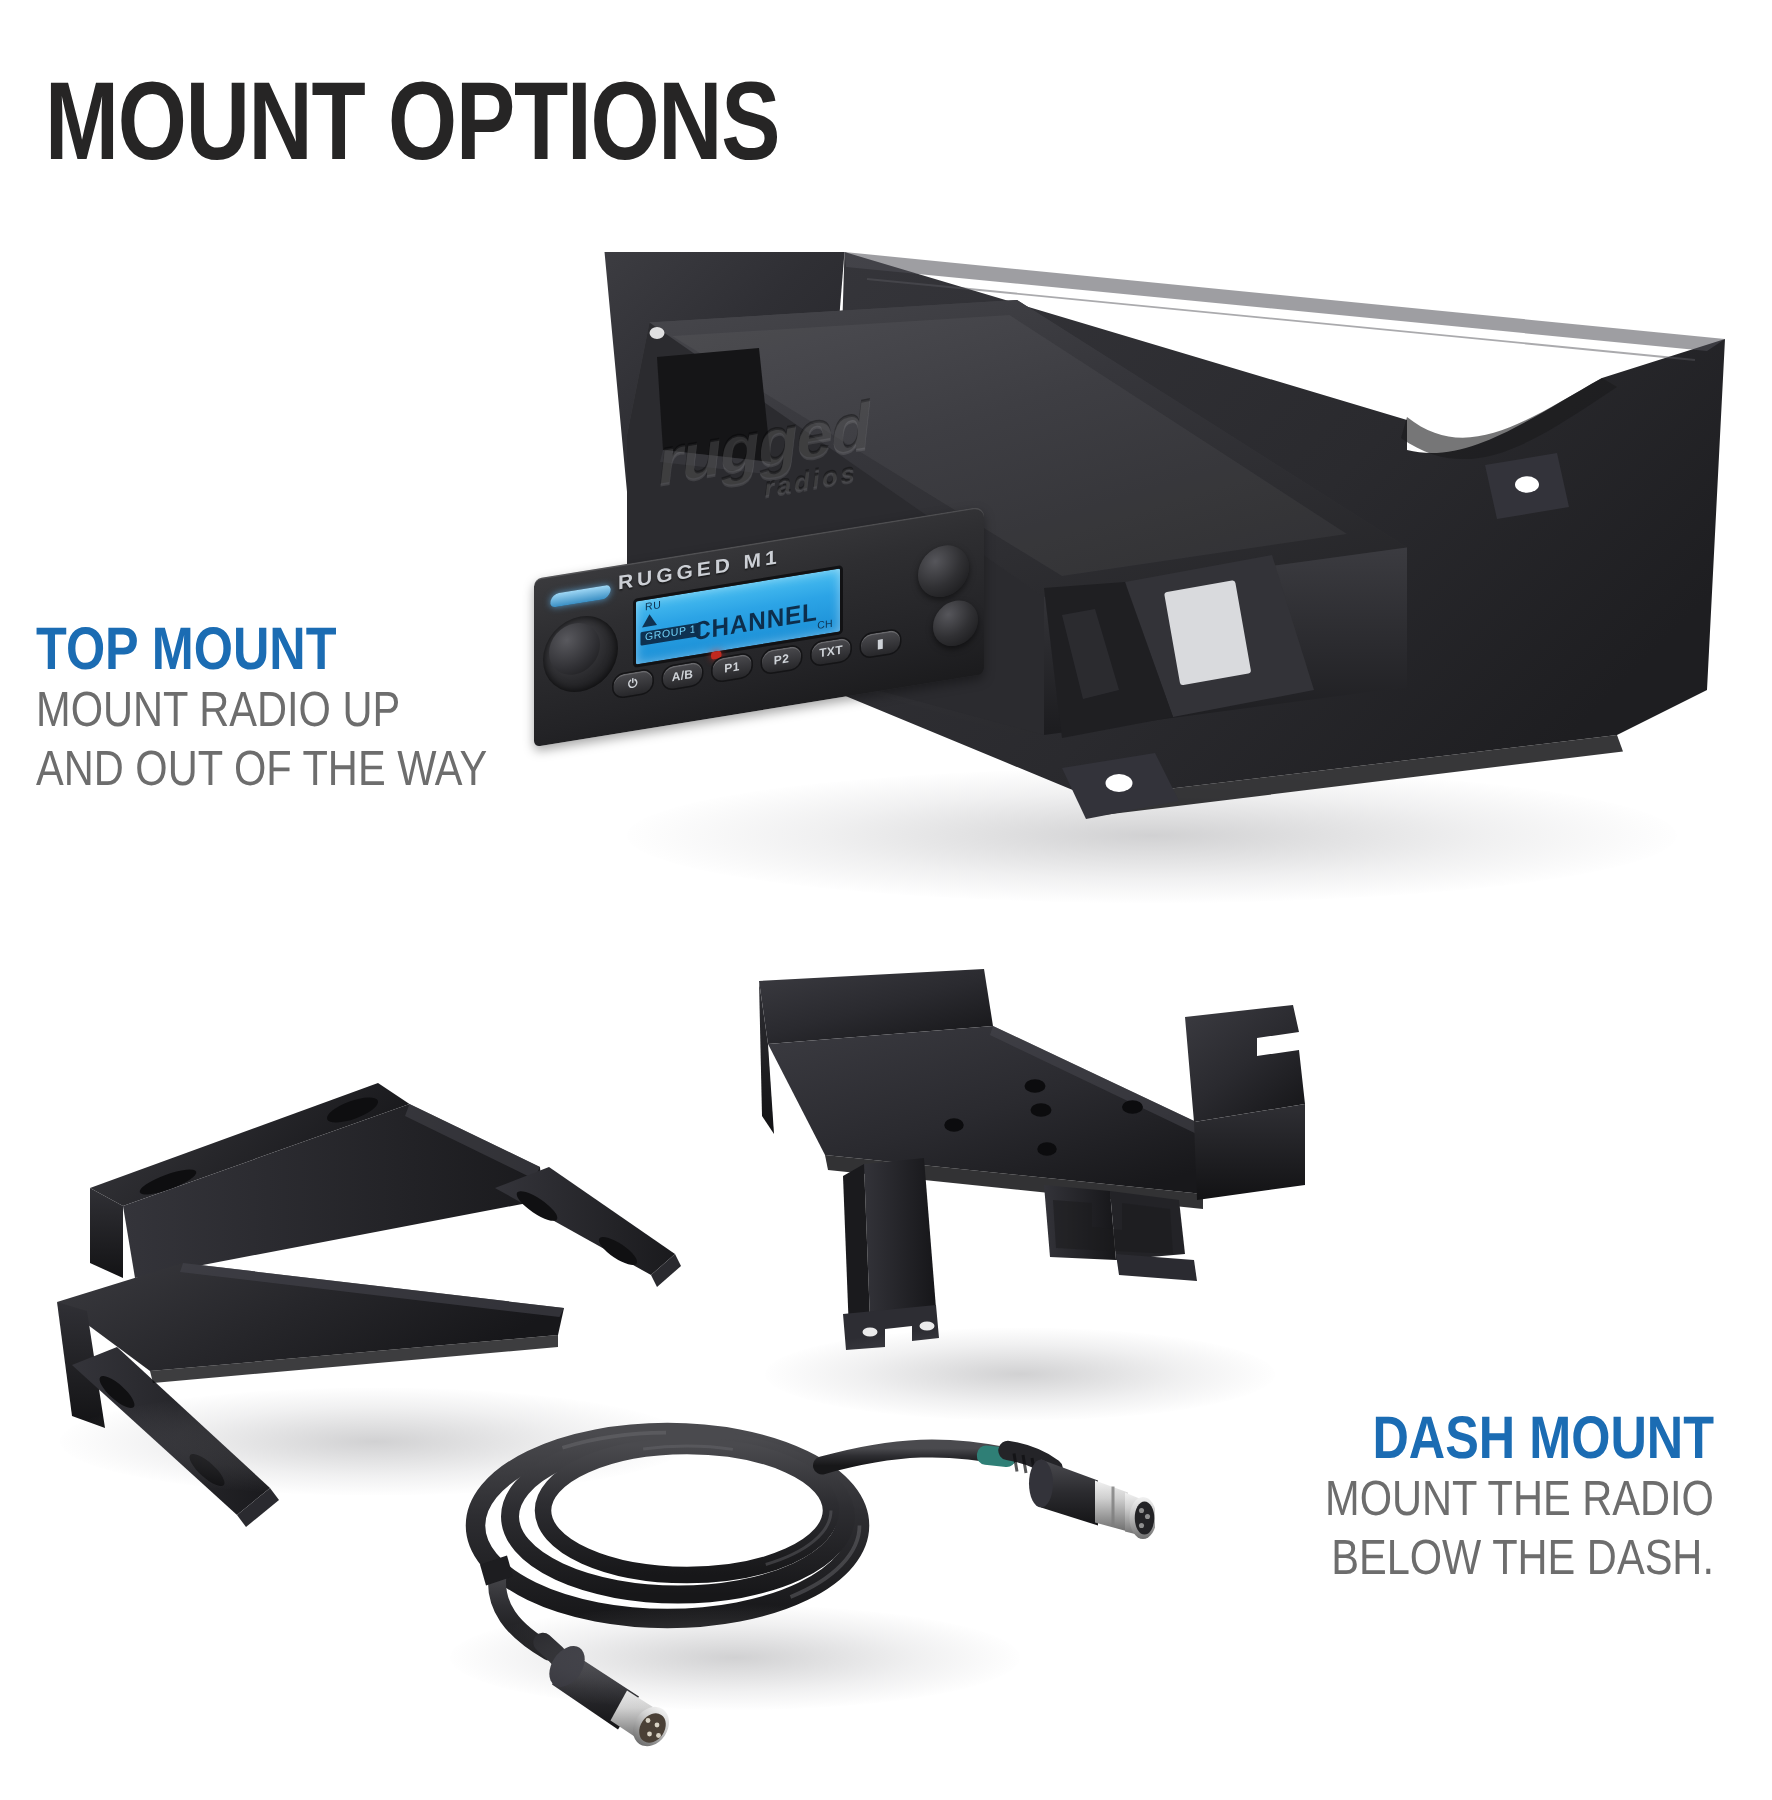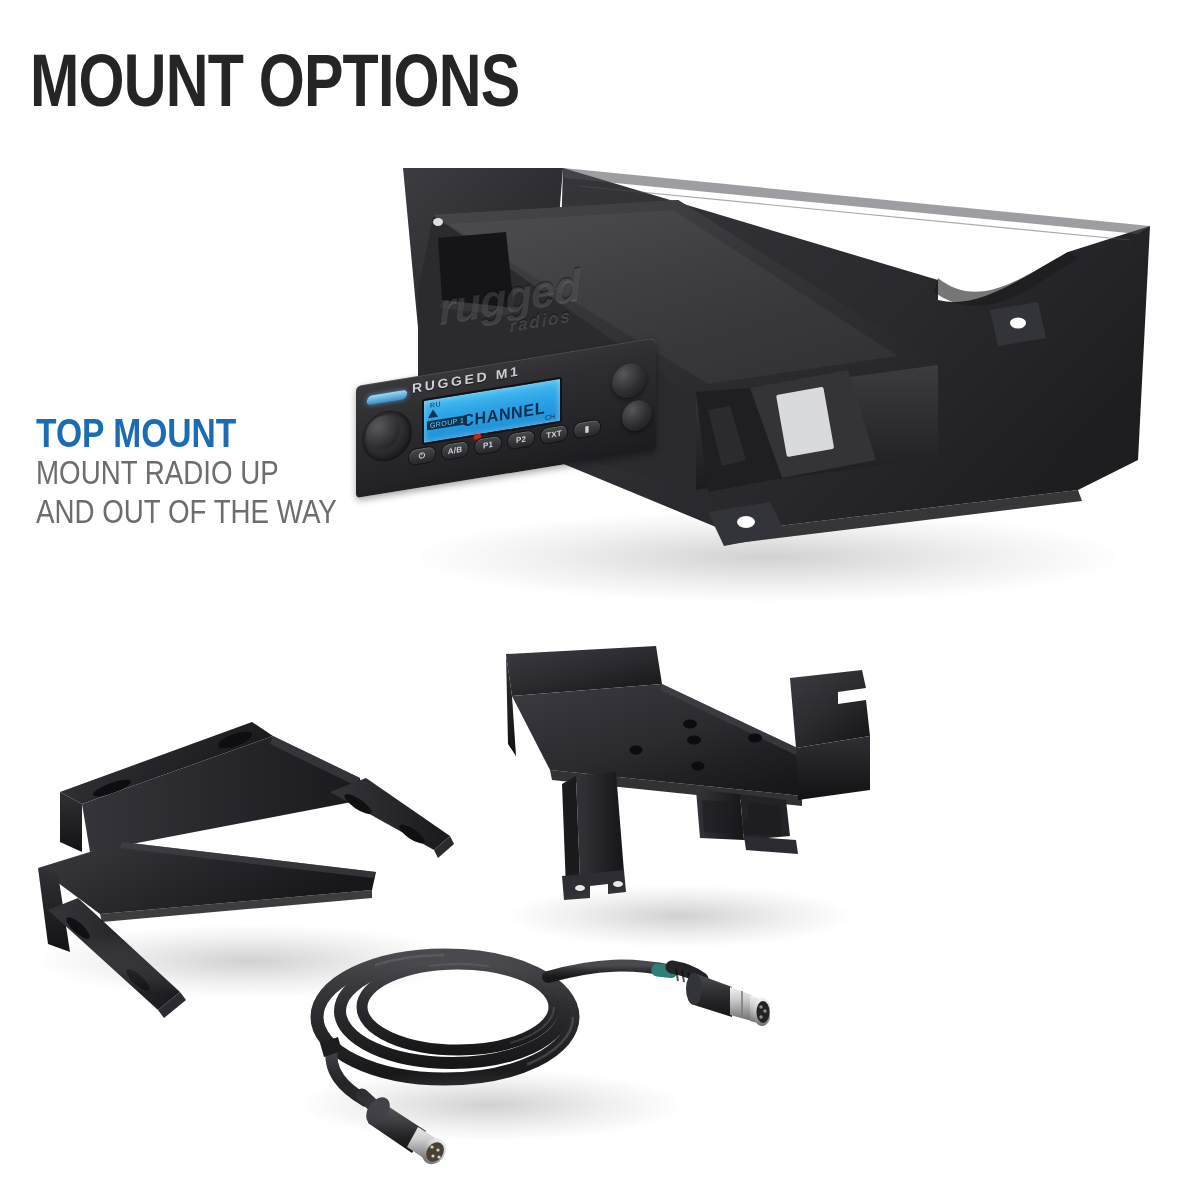--- a/index.html
+++ b/index.html
@@ -27,21 +27,21 @@
   }
   .callout{position:absolute;}
   .callout .ttl{
     font-size:40px;font-weight:bold;color:#1b6cb3;
     transform:scaleX(.84);white-space:nowrap;line-height:1.05;
   }
   .callout .sub{
     font-size:33px;font-weight:normal;color:#6d6d6d;
     transform:scaleX(.84);white-space:nowrap;line-height:1.18;
   }
-  #topCallout{left:36px;top:412px;}
+  #topCallout{left:24px;top:412px;}
   #topCallout .ttl{transform-origin:left top;}
   #topCallout .sub{transform-origin:left top;}
   #dashCallout{right:38px;top:938px;text-align:right;}
   #dashCallout .ttl{transform-origin:right top;}
   #dashCallout .sub{transform-origin:right top;}
 
   
   .prod{position:absolute;}
   .shadow-soft{
     position:absolute;border-radius:50%;
@@ -444,14 +444,19 @@
         <ellipse cx="154" cy="226" rx="11" ry="14" fill="url(#gMetal)" transform="rotate(34 154 226)"></ellipse>
         <ellipse cx="155" cy="227" rx="8" ry="10.5" fill="#4a4036" transform="rotate(34 155 227)"></ellipse>
         <circle cx="152" cy="222" r="1.6" fill="#d8d2c4"></circle>
         <circle cx="158" cy="225" r="1.6" fill="#d8d2c4"></circle>
         <circle cx="153" cy="231" r="1.6" fill="#d8d2c4"></circle>
         <circle cx="159" cy="232" r="1.6" fill="#d8d2c4"></circle>
       </g>
     </svg>
   </div>
 
+  <div class="callout" id="dashCallout">
+    <div class="ttl">DASH MOUNT</div>
+    <div class="sub">MOUNT THE RADIO</div>
+    <div class="sub">BELOW THE DASH.</div>
+  </div>
 
 </div>
 
 </body></html>

